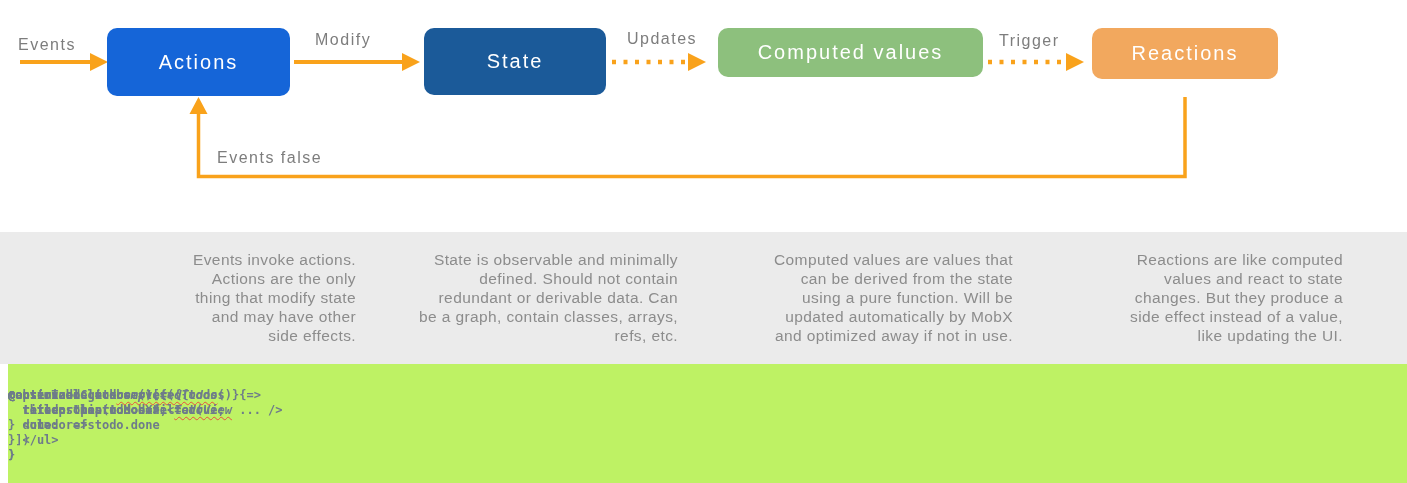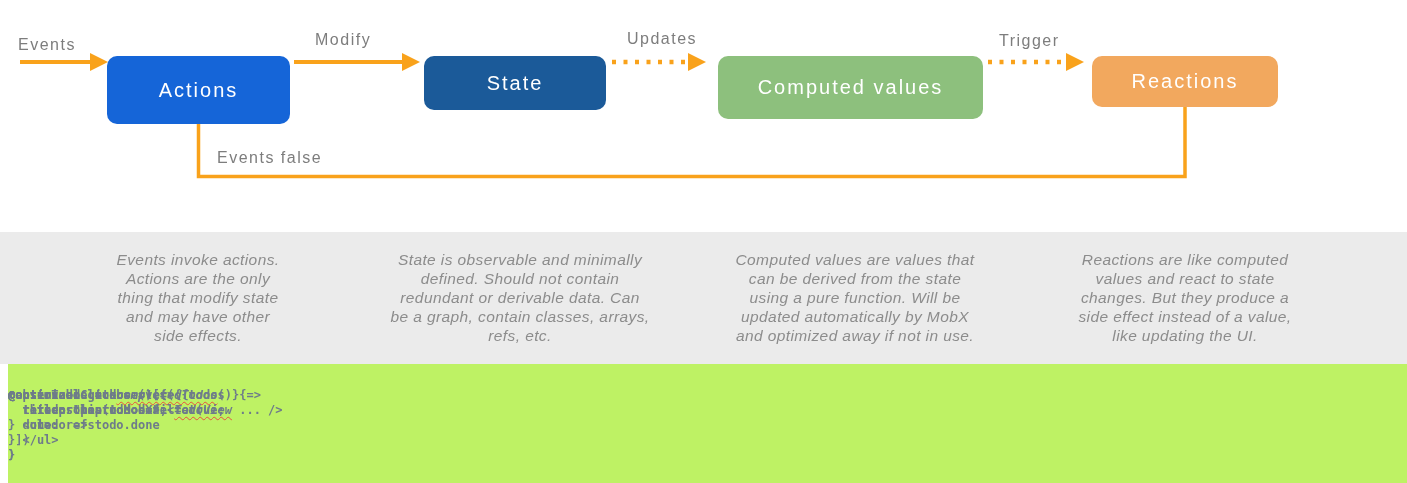--- a/index.html
+++ b/index.html
@@ -9,38 +9,38 @@
 
   
   .flow { position:absolute; left:0; top:0; width:1407px; height:232px; }
   .arrows { position:absolute; left:0; top:0; }
   .a-line { stroke:var(--c-arrow); stroke-width:4; }
   .a-line.dotted { stroke-width:4.5; stroke-dasharray:4 7.5; }
   .a-head { fill:var(--c-arrow); }
   .f-line { stroke:var(--c-arrow); stroke-width:3.5; fill:none; }
 
   .node { position:absolute; display:flex; align-items:center; justify-content:center;
-          border-radius:10px; color:var(--c-node-text); font-size:20px; letter-spacing:2px;margin-top:28px; }
+          border-radius:10px; color:var(--c-node-text); font-size:20px; letter-spacing:2px; }
   .node-actions   { left:107px;  top:28px; width:183px; height:68px; background:var(--c-box-actions); }
-  .node-state     { left:424px;  top:28px; width:182px; height:54px; background:var(--c-box-state); }
-  .node-computed  { left:718px;  top:28px; width:265px; height:63px; background:var(--c-box-computed); }
+  .node-state     { left:424px;  top:28px; width:182px; height:67px; background:var(--c-box-state); }
+  .node-computed  { left:718px;  top:28px; width:265px; height:49px; background:var(--c-box-computed); }
   .node-reactions { left:1092px; top:28px; width:186px; height:51px; background:var(--c-box-reactions); }
 
   .edge-label { position:absolute; color:var(--c-label-text); font-size:16px; letter-spacing:1.5px; }
   .lbl-events   { left:18px;   top:36px; }
   .lbl-modify   { left:315px;  top:31px;text-align:right; }
   .lbl-updates  { left:627px;  top:30px; }
   .lbl-trigger  { left:999px;  top:32px; }
   .lbl-feedback { left:217px;  top:149px; }
 
   
   .band { position:absolute; left:0; top:232px; width:1407px; height:132px; background:var(--c-band-bg); }
-  .desc { position:absolute; top:18px; width:316px; font-style:italic; font-size:15.5px;
+  .desc { position:absolute; top:18px; width:316px; font-size:15.5px;
           line-height:19px; letter-spacing:.4px; color:var(--c-desc-text);
-          text-align:center; white-space:pre-line; }
+          text-align:right; white-space:pre-line; }
   .desc-actions   { left:40px; }
   .desc-state     { left:362px; }
   .desc-computed  { left:697px; }
   .desc-reactions { left:1027px; }
 
   
   .code-row { position:absolute; left:8px; top:364px; width:1407px; height:137px; background:#bef264; }
   .code { position:absolute; top:24px; font-family:"DejaVu Sans Mono",monospace;
           font-weight:bold; font-size:12px; line-height:15px; color:var(--c-code-text); }
   .code-line { white-space:pre; }

